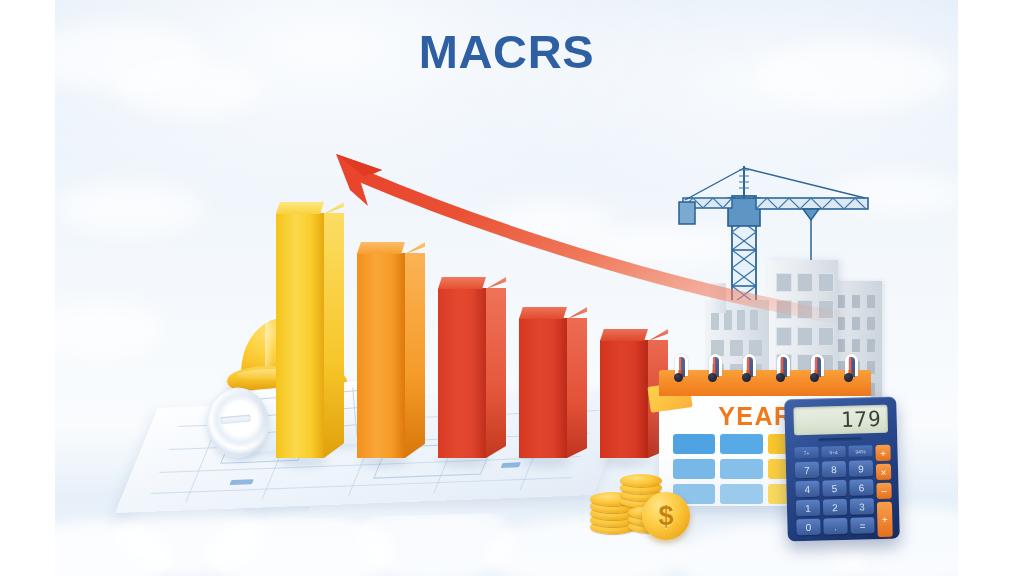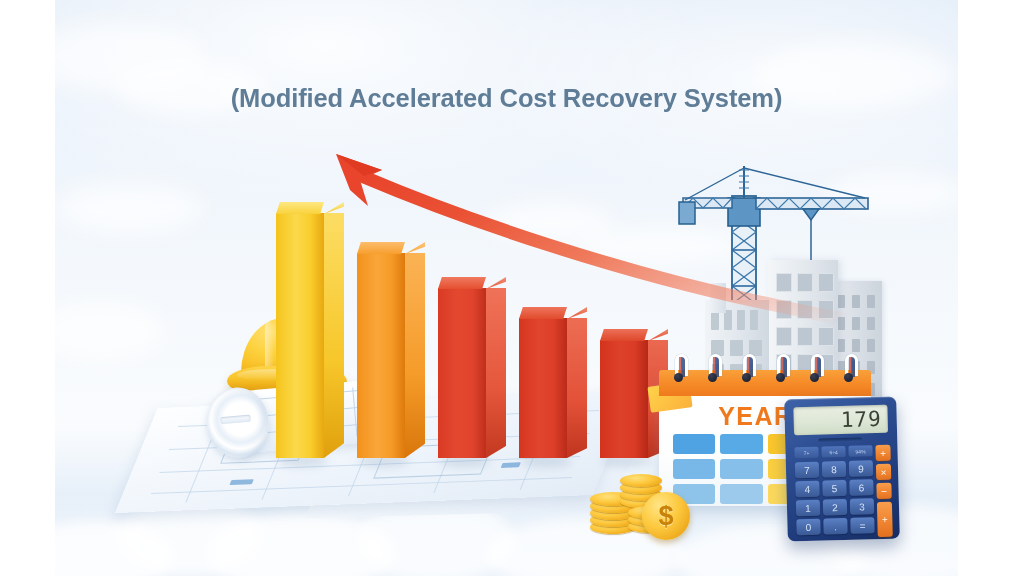--- a/index.html
+++ b/index.html
@@ -169,21 +169,21 @@
     <div id="bottomhaze"></div>
 
     <div class="cloud" style="left:60px;top:498px;width:150px;height:78px;background:rgba(255,255,255,.75);"></div>
     <div class="cloud" style="left:150px;top:512px;width:190px;height:80px;background:rgba(255,255,255,.8);"></div>
     <div class="cloud" style="left:300px;top:500px;width:160px;height:82px;background:rgba(255,255,255,.7);"></div>
     <div class="cloud" style="left:430px;top:518px;width:200px;height:72px;background:rgba(255,255,255,.72);"></div>
     <div class="cloud" style="left:620px;top:524px;width:190px;height:70px;background:rgba(255,255,255,.7);"></div>
     <div class="cloud" style="left:770px;top:506px;width:170px;height:80px;background:rgba(255,255,255,.68);"></div>
     <div class="cloud" style="left:-40px;top:520px;width:160px;height:70px;background:rgba(255,255,255,.8);"></div>
 
-    <div id="subtitle">(Modified Accelerated Cost Recovery System)</div>
+    <div id="title">MACRS</div>
 
     <div id="crane">
       <svg width="210" height="205" viewBox="0 0 210 205">
         <defs>
           <linearGradient id="cg" x1="0" y1="0" x2="1" y2="0">
             <stop offset="0" stop-color="#4a84b8"></stop>
               <stop offset="1" stop-color="#22557f"></stop>
           </linearGradient>
         </defs>
         <g stroke="#2e6b9e" fill="none" stroke-width="1.6">

